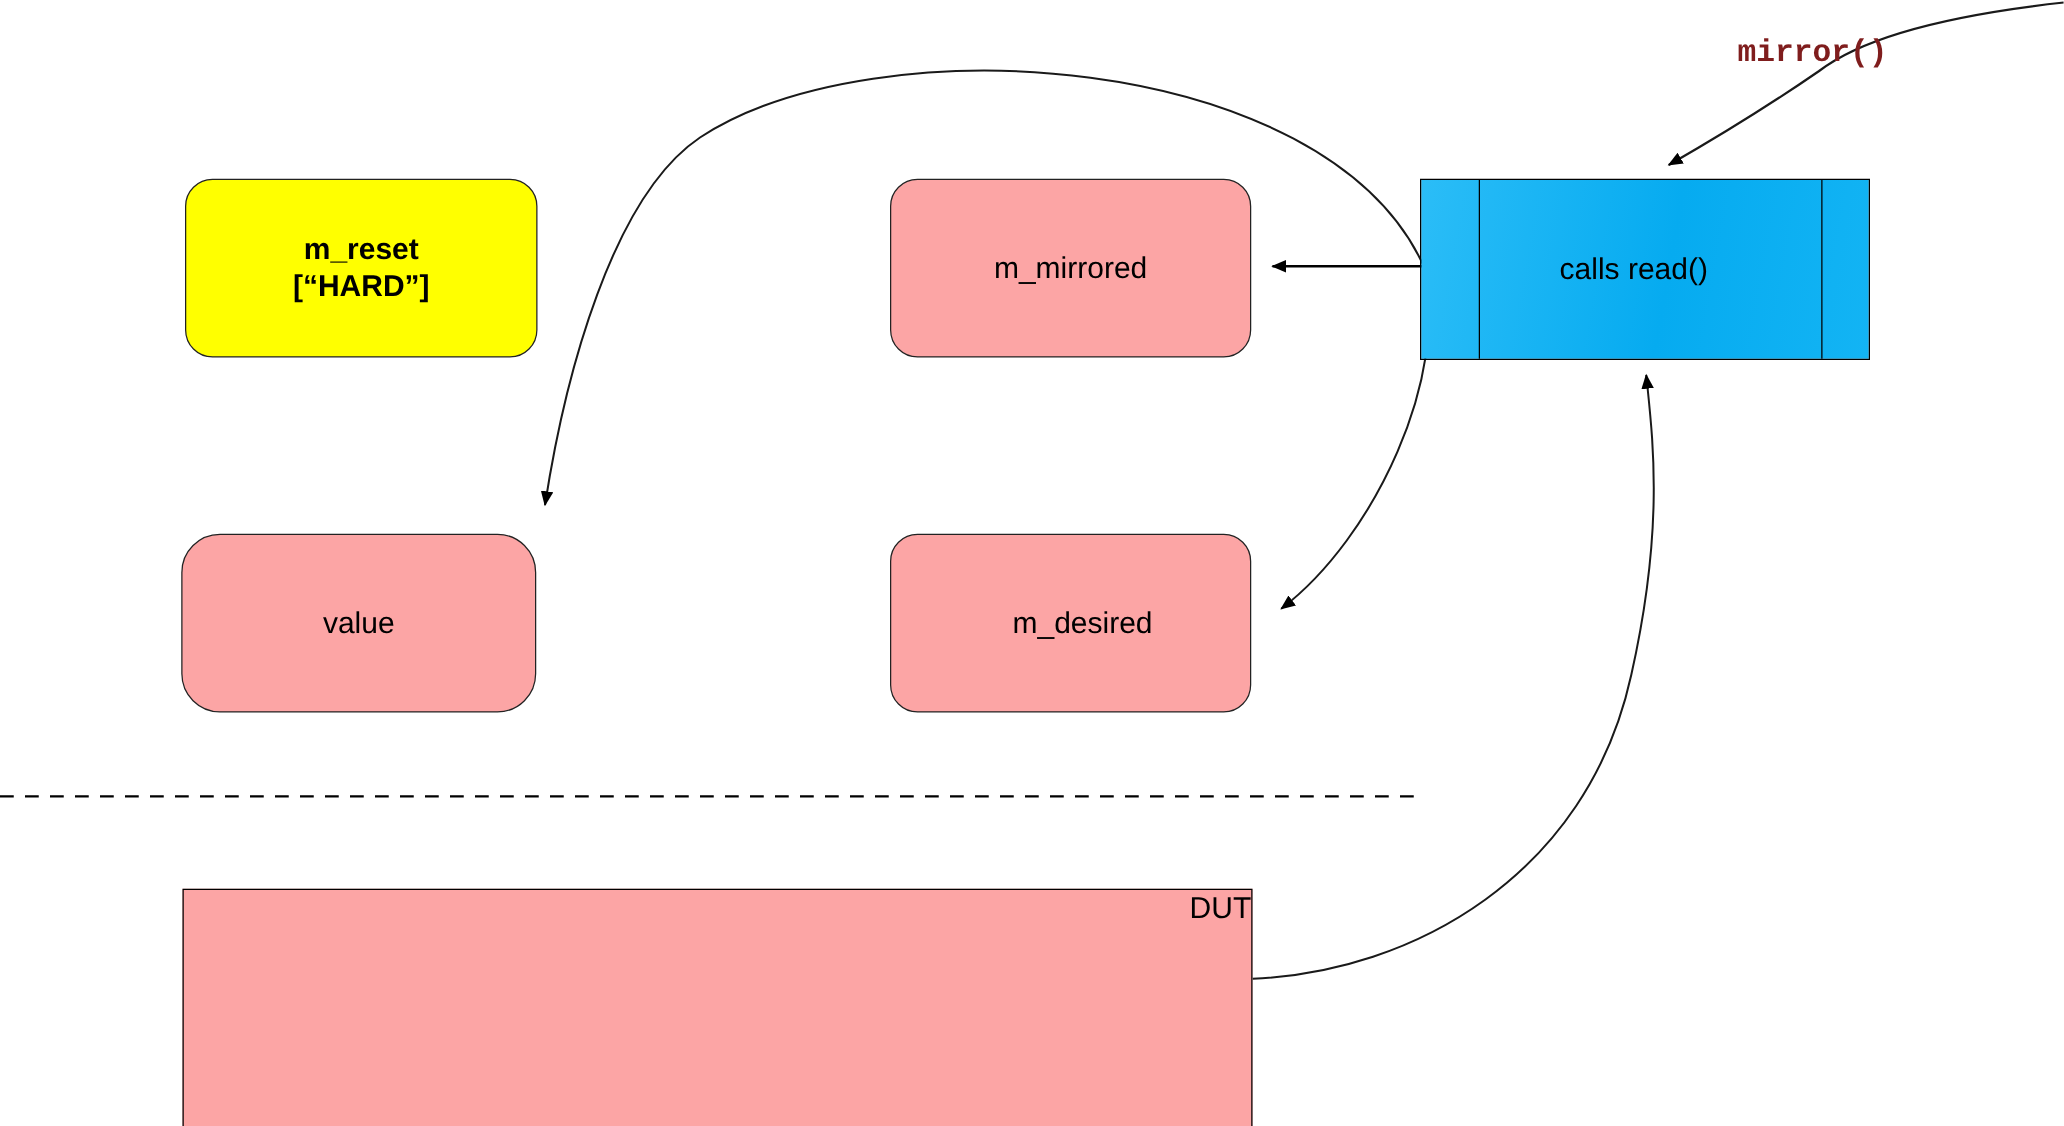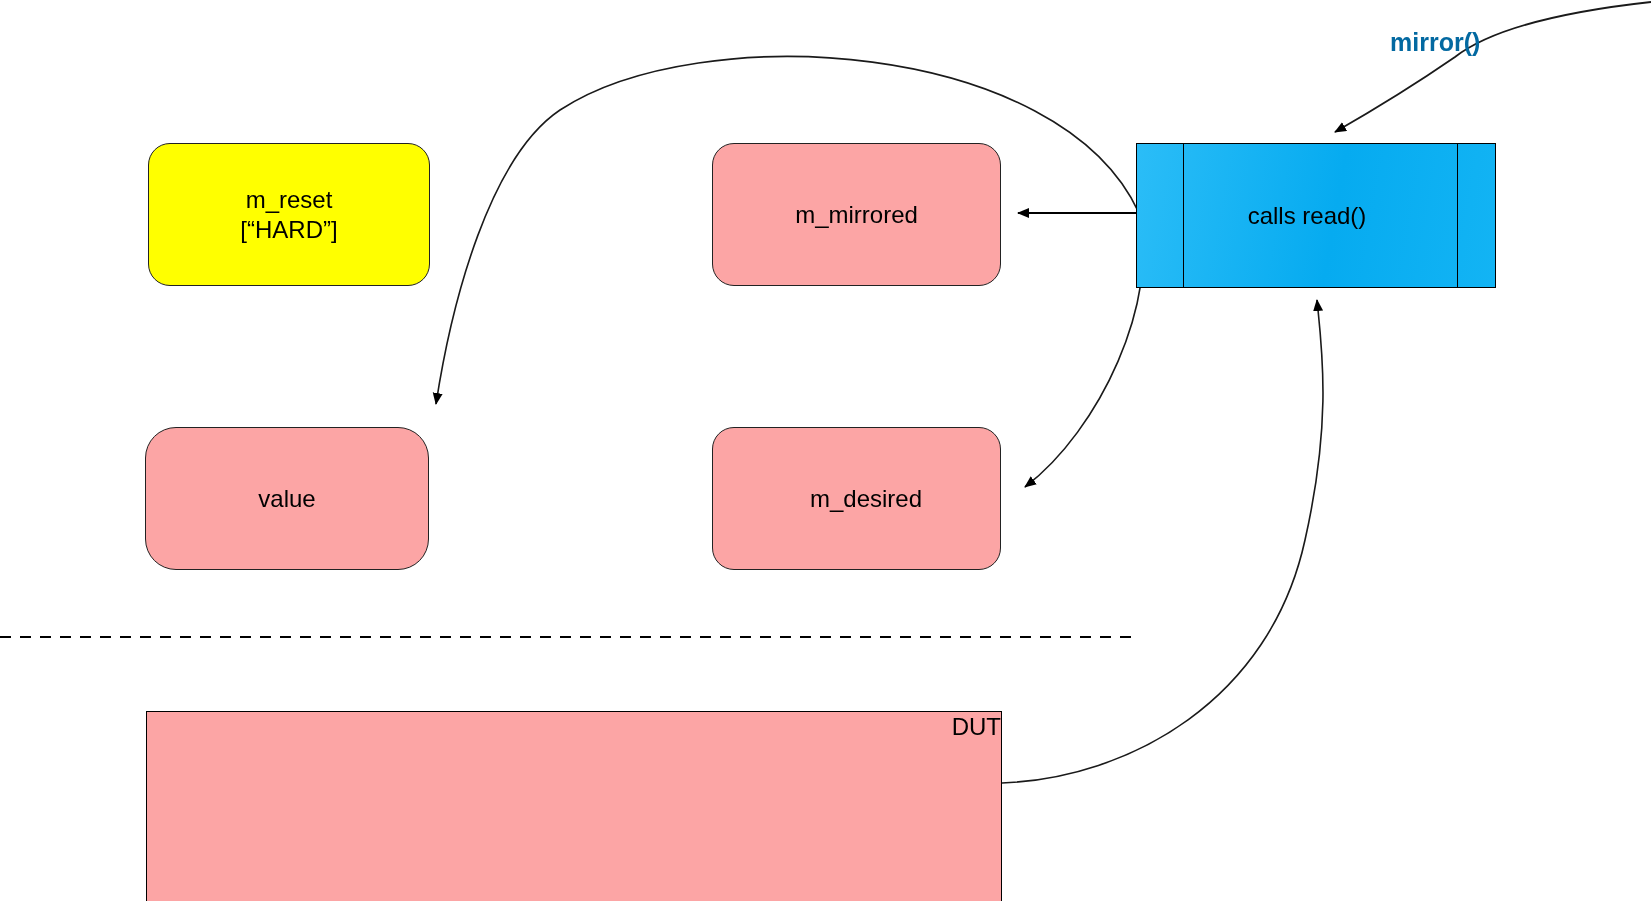--- a/index.html
+++ b/index.html
@@ -5,23 +5,23 @@
   html,body{margin:0;padding:0;background:#ffffff;}
   body{width:1651px;height:901px;position:relative;overflow:hidden;
        font-family:"Liberation Sans","DejaVu Sans",sans-serif;}
   #stage{position:absolute;left:0;top:0;width:1651px;height:901px;}
   .node{position:absolute;box-sizing:border-box;display:flex;align-items:center;
         justify-content:center;text-align:center;color:#000;line-height:1.25;}
   .rounded{border-radius:22px;border:1.5px solid #222;}
   .sharp{border:1.6px solid #000;}
   .blue{background:#fca5a5;}
   .blue-grad{background:linear-gradient(100deg,#2BBDF7 0%,#06ABF0 55%,#13B4F4 100%);}
-  .yellow{background:#FFFF00;}
+  .yellow{background:#FFFF00;font-weight:bold;}
   #svg-layer{position:absolute;left:0;top:0;width:1651px;height:901px;pointer-events:none;}
-  .label-mirror{position:absolute;font-weight:bold;font-size:25px;color:#0369a1;letter-spacing:0px;}
+  .label-mirror{position:absolute;font-weight:bold;font-size:25px;color:#7f1d1d;letter-spacing:0px;font-family:Liberation Mono, monospace;}
   .t24{font-size:24px;}
   .divider{position:absolute;top:0;bottom:0;width:0;border-left:1.6px solid #000;}
 </style>
 </head>
 <body>
 
 <div id="stage">
 
   <svg id="svg-layer" viewBox="0 0 1651 901" xmlns="http://www.w3.org/2000/svg">
     <defs>

